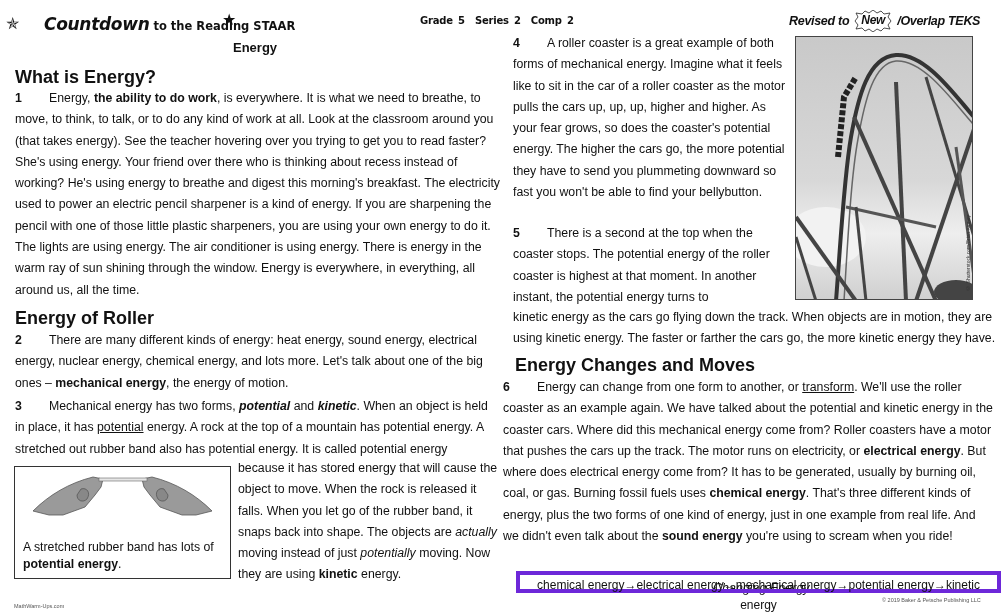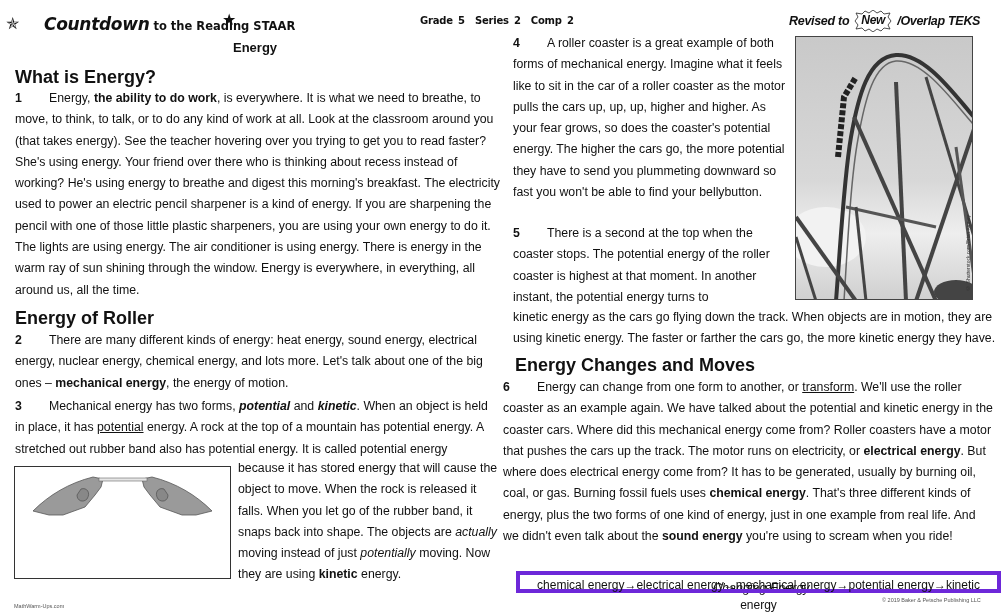--- a/index.html
+++ b/index.html
@@ -99,20 +99,23 @@
   <svg width="215" height="70" viewBox="0 0 215 70" style="position:absolute;left:0;top:0;">
 
     <path d="M18,44 C34,28 54,16 78,10 L88,12 L86,20 L80,28 L70,40 L48,48 L34,48 Z" fill="#9a9a9a" stroke="#555" stroke-width="0.8"></path>
     <path d="M66,22 C72,20 76,26 72,32 C68,36 62,34 62,28 Z" fill="#888" stroke="#444" stroke-width="0.6"></path>
 
     <path d="M197,44 C181,28 161,16 137,10 L127,12 L129,20 L135,28 L145,40 L167,48 L181,48 Z" fill="#9a9a9a" stroke="#555" stroke-width="0.8"></path>
     <path d="M149,22 C143,20 139,26 143,32 C147,36 153,34 153,28 Z" fill="#888" stroke="#444" stroke-width="0.6"></path>
 
     <rect x="84" y="11" width="48" height="3" fill="#e6e6e6" stroke="#666" stroke-width="0.6"></rect>
   </svg>
+  <div class="cap">
+    <span>A stretched rubber band has lots of </span><b>potential energy</b><span>.</span>
+  </div>
 </div>
 
 <div class="abs para p3b">
   <span>because it has stored energy that will cause the object to move. When the rock is released it falls. When you let go of the rubber band, it snaps back into shape. The objects are </span><i>actually</i><span> moving instead of just </span><i>potentially</i><span> moving. Now they are using </span><b>kinetic</b><span> energy.</span>
 </div>
 
 <div class="abs para p4">
   <span class="pnum">4</span><span>A roller coaster is a great example of both forms of mechanical energy. Imagine what it feels like to sit in the car of a roller coaster as the motor pulls the cars up, up, up, higher and higher. As your fear grows, so does the coaster's potential energy. The higher the cars go, the more potential they have to send you plummeting downward so fast you won't be able to find your bellybutton.</span>
 </div>
 

